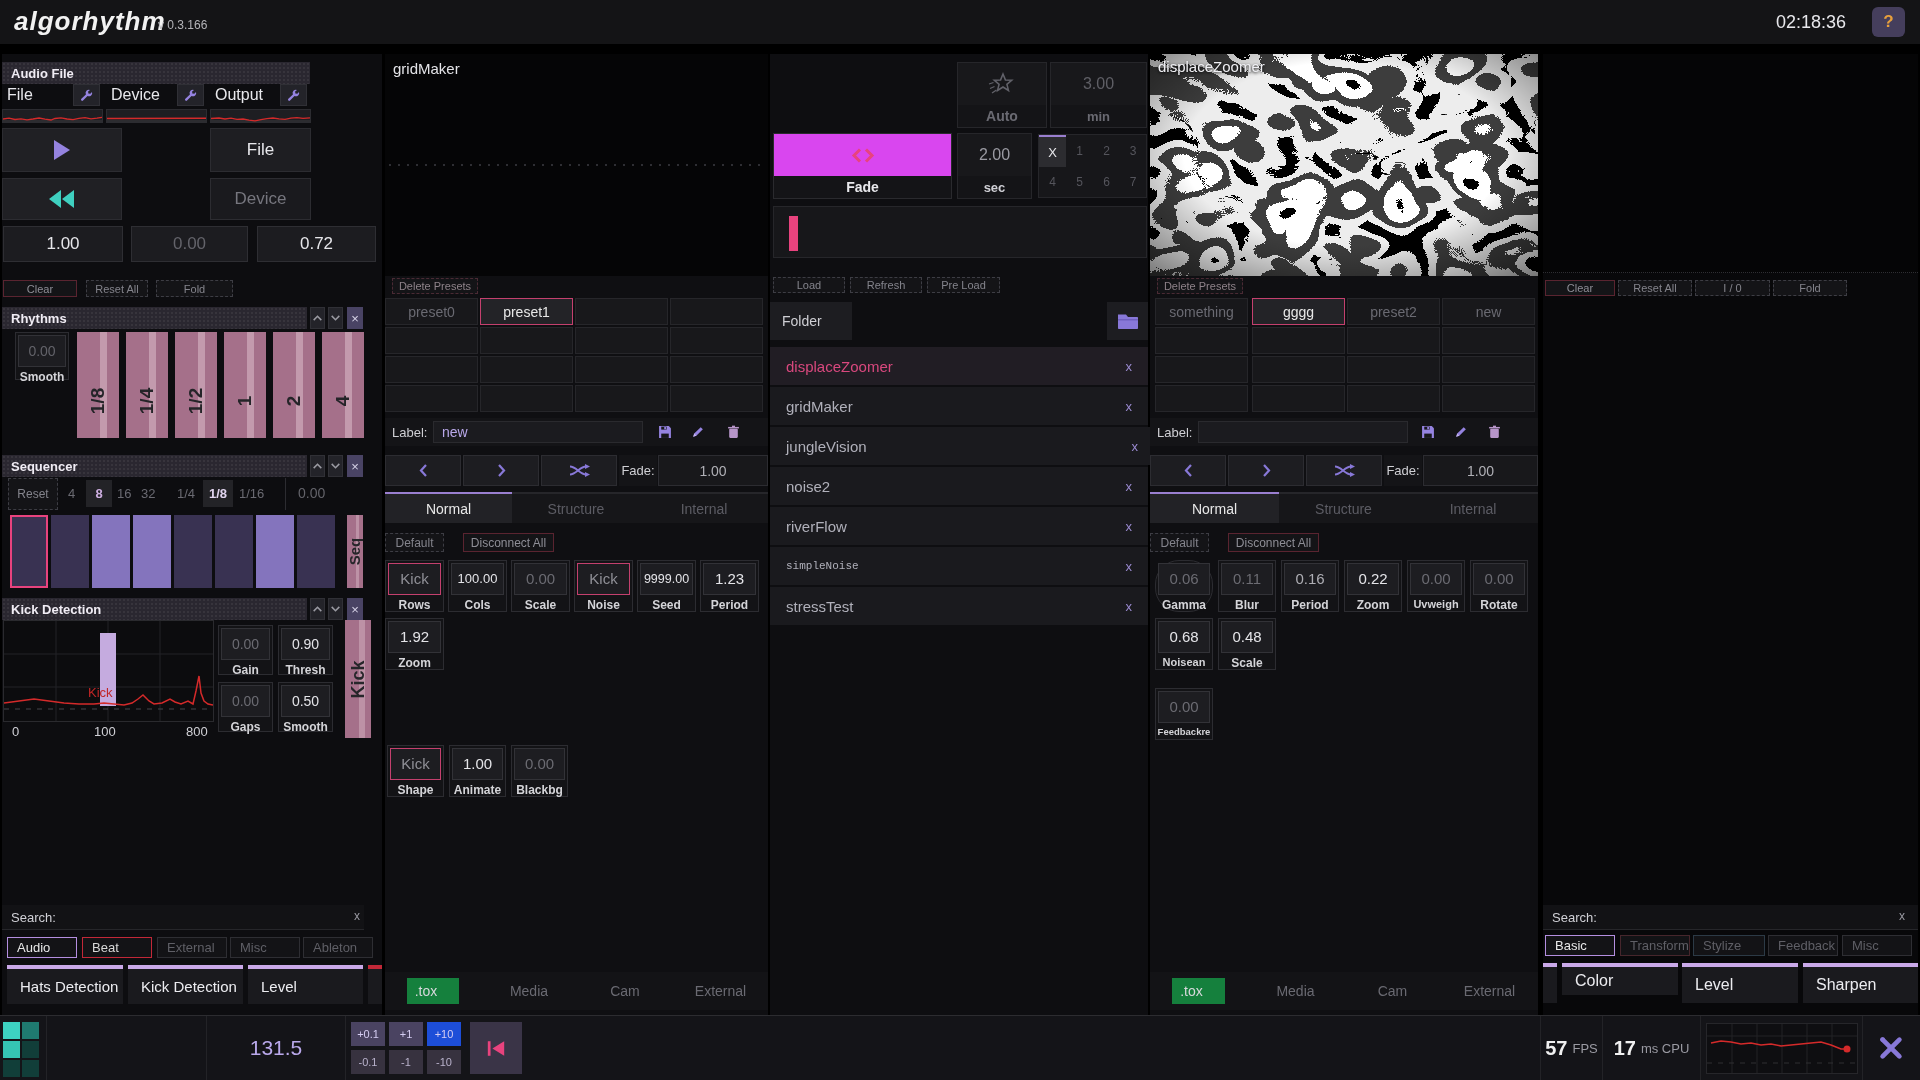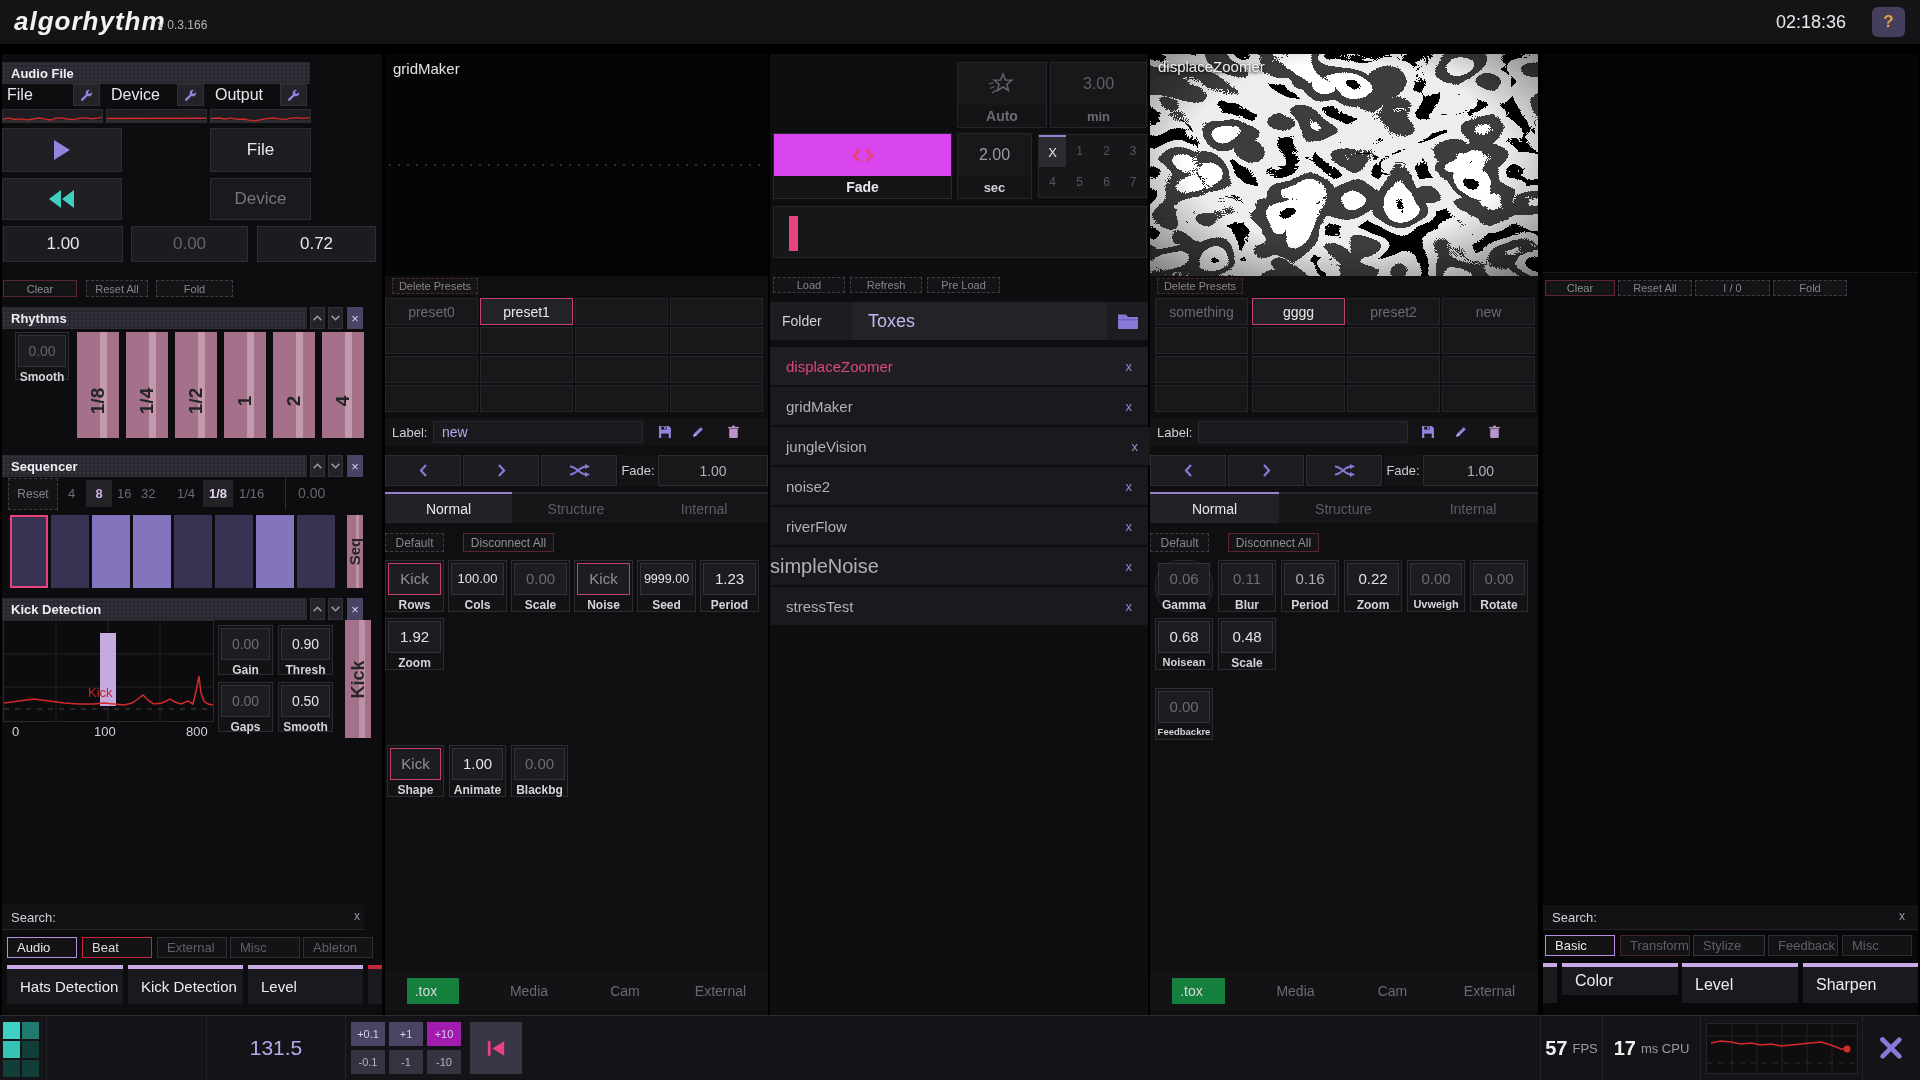--- a/index.html
+++ b/index.html
@@ -549,23 +549,20 @@
     <span>Refresh</span>
   </div>
   <div class="abs btn-dash" style="left:157px;top:223px;width:73px;height:16px;">
     <span>Pre Load</span>
   </div>
 
   <div class="abs" style="left:0;top:248px;width:378px;height:38px;">
     <div class="abs" style="left:0;top:0;width:82px;height:38px;background:#1d1d21;display:flex;align-items:center;">
       <span style="margin-left:12px;font-size:14px;color:#cfcfd4;">Folder</span>
     </div>
-    <div class="abs" style="left:82px;top:0;width:255px;height:38px;background:#232327;display:flex;align-items:center;">
-      <span style="margin-left:16px;font-size:18px;color:#c4b4ee;">Toxes</span>
-    </div>
     <div class="abs" style="left:337px;top:0;width:41px;height:38px;background:#1d1d21;display:flex;align-items:center;justify-content:center;">
       <svg width="22" height="17" viewBox="0 0 22 17">
           <path fill="#8878d8" d="M1 1.5h8l2 2.5h9.2a.8.8 0 0 1 .8.8V15.2a.8.8 0 0 1-.8.8H1.8a.8.8 0 0 1-.8-.8z"></path>
           <rect x="1" y="6.2" width="20" height="1.2" fill="#6a5ab8"></rect>
         </svg>
     </div>
   </div>
 
   <div class="abs" style="left:0;top:293px;width:378px;height:38px;background:#211d24;display:flex;align-items:center;">
     <span style="margin-left:16px;font-size:15px;color:#d9487e;">displaceZoomer</span>
@@ -581,21 +578,21 @@
   </div>
   <div class="abs" style="left:0;top:413px;width:378px;height:38px;background:#1a1a1e;display:flex;align-items:center;">
     <span style="margin-left:16px;font-size:15px;color:#b0b0ba;">noise2</span>
     <span class="abs" style="right:16px;font-size:13px;color:#9a8ad0;">x</span>
   </div>
   <div class="abs" style="left:0;top:453px;width:378px;height:38px;background:#1a1a1e;display:flex;align-items:center;">
     <span style="margin-left:16px;font-size:15px;color:#b0b0ba;">riverFlow</span>
     <span class="abs" style="right:16px;font-size:13px;color:#9a8ad0;">x</span>
   </div>
   <div class="abs" style="left:0;top:493px;width:378px;height:38px;background:#1a1a1e;display:flex;align-items:center;">
-    <span style="margin-left:0;font-size:20px;color:#b0b0ba;">simpleNoise</span>
+    <span style="margin-left:16px;font-size:11px;color:#b0b0ba;font-family:Liberation Mono, monospace;">simpleNoise</span>
     <span class="abs" style="right:16px;font-size:13px;color:#9a8ad0;">x</span>
   </div>
   <div class="abs" style="left:0;top:533px;width:378px;height:38px;background:#1a1a1e;display:flex;align-items:center;">
     <span style="margin-left:16px;font-size:15px;color:#b0b0ba;">stressTest</span>
     <span class="abs" style="right:16px;font-size:13px;color:#9a8ad0;">x</span>
   </div>
 </div>
 
 <div class="panel" style="left:1150px;top:54px;width:388px;height:961px;background:#0f0f12;">
   <div class="abs" style="left:0;top:0;width:388px;height:222px;background:#000;overflow:hidden;">
@@ -842,21 +839,21 @@
     <span style="color:#b9a8ea;font-size:21px;">131.5</span>
   </div>
   <div class="vline" style="left:345px;"></div>
 
   <div class="abs" style="left:351px;top:6px;width:34px;height:24px;background:#4a4361;display:flex;align-items:center;justify-content:center;">
       <span style="font-size:11px;color:#d5cdf2;">+0.1</span>
     </div>
   <div class="abs" style="left:389px;top:6px;width:34px;height:24px;background:#4a4361;display:flex;align-items:center;justify-content:center;">
       <span style="font-size:11px;color:#d5cdf2;">+1</span>
     </div>
-  <div class="abs" style="left:427px;top:6px;width:34px;height:24px;background:#a21caf;display:flex;align-items:center;justify-content:center;">
+  <div class="abs" style="left:427px;top:6px;width:34px;height:24px;background:#1d4ed8;display:flex;align-items:center;justify-content:center;">
       <span style="font-size:11px;color:#d5cdf2;">+10</span>
     </div>
   <div class="abs" style="left:351px;top:34px;width:34px;height:24px;background:#37323f;display:flex;align-items:center;justify-content:center;">
       <span style="font-size:11px;color:#b9b2cc;">-0.1</span>
     </div>
   <div class="abs" style="left:389px;top:34px;width:34px;height:24px;background:#37323f;display:flex;align-items:center;justify-content:center;">
       <span style="font-size:11px;color:#b9b2cc;">-1</span>
     </div>
   <div class="abs" style="left:427px;top:34px;width:34px;height:24px;background:#37323f;display:flex;align-items:center;justify-content:center;">
       <span style="font-size:11px;color:#b9b2cc;">-10</span>

